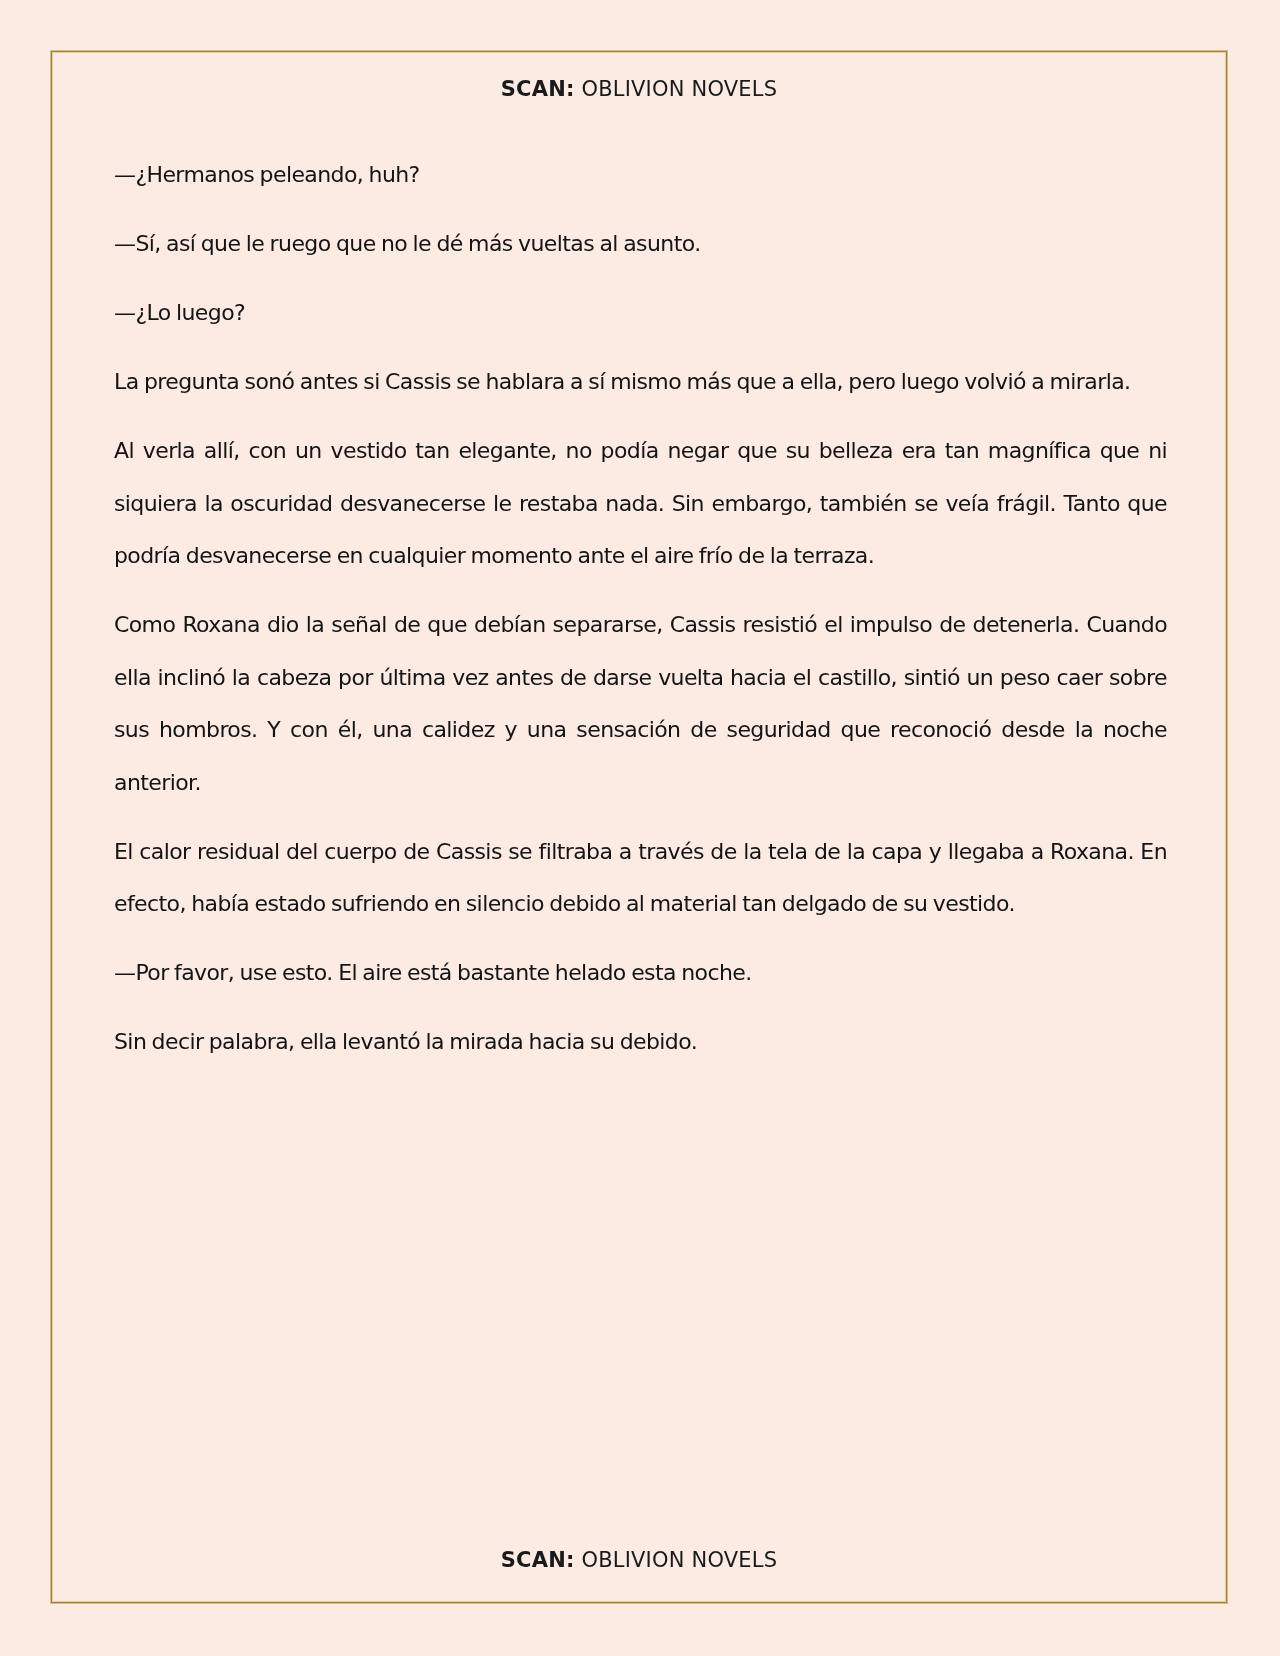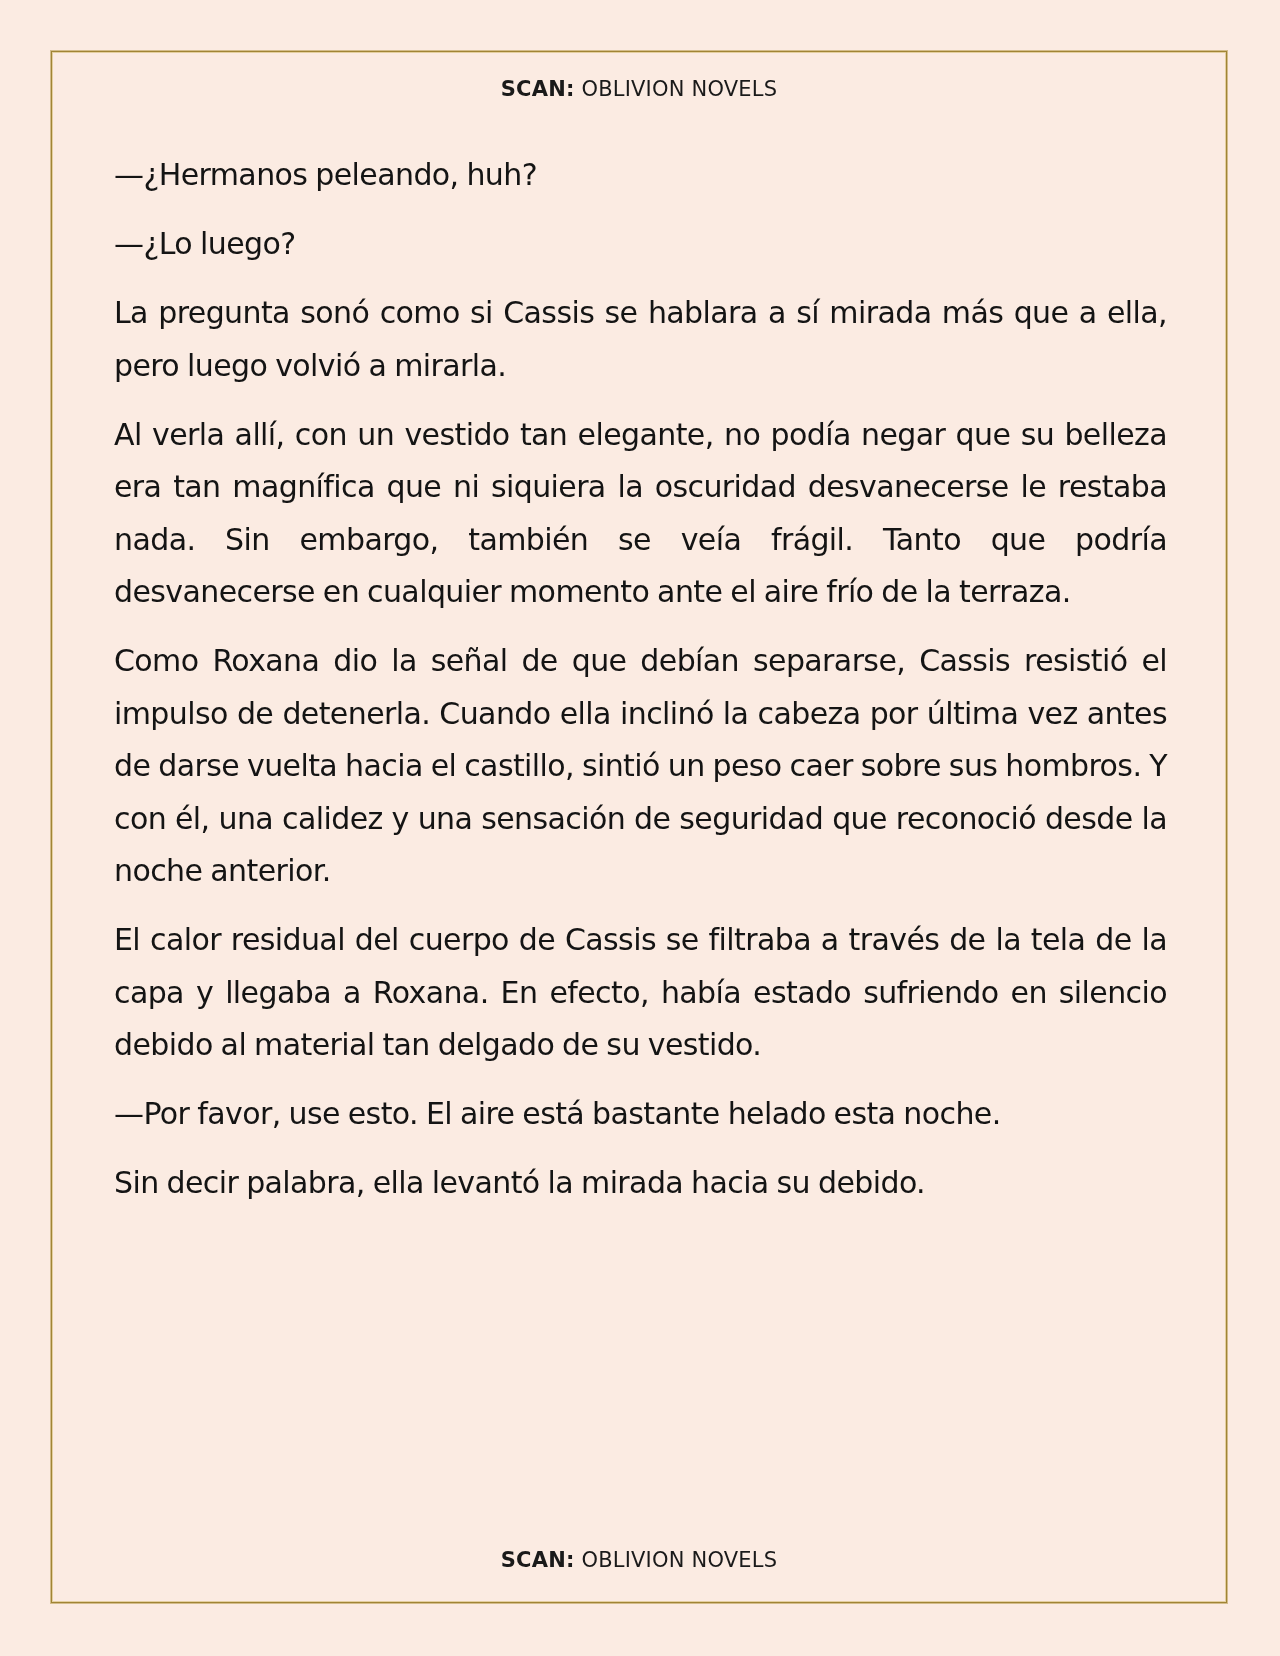--- a/index.html
+++ b/index.html
@@ -36,21 +36,21 @@
     }
     .running-head.top { top: 26px; }
     .running-head.bottom { top: 1497px; }
     .running-head .label { font-weight: bold; }
     .body-text {
       position: absolute;
       left: 63px;
       width: 1053px;
       top: 98px;
       font-family: "DejaVu Sans", sans-serif;
-      font-size: 30px;
+      font-size: 22px;
       line-height: 52.5px;
       color: #141414;
       letter-spacing: -0.6px;
       word-spacing: -1px;
     }
     .body-text p {
       margin: 0 0 16.5px 0;
       text-align: justify;
       text-align-last: left;
       hyphens: none;
@@ -61,22 +61,23 @@
 
 <div class="page-frame">
 
   <div class="running-head top">
     <span class="label">SCAN:</span>
     <span>OBLIVION NOVELS</span>
   </div>
 
   <div class="body-text">
     <p>—¿Hermanos peleando, huh?</p>
+    <p>—Sí, así que le ruego que no le dé más vueltas al asunto.</p>
     <p>—¿Lo luego?</p>
-    <p>La pregunta sonó como si Cassis se hablara a sí mirada más que a ella, pero luego volvió a mirarla.</p>
+    <p>La pregunta sonó antes si Cassis se hablara a sí mismo más que a ella, pero luego volvió a mirarla.</p>
     <p>Al verla allí, con un vestido tan elegante, no podía negar que su belleza era tan magnífica que ni siquiera la oscuridad desvanecerse le restaba nada. Sin embargo, también se veía frágil. Tanto que podría desvanecerse en cualquier momento ante el aire frío de la terraza.</p>
     <p>Como Roxana dio la señal de que debían separarse, Cassis resistió el impulso de detenerla. Cuando ella inclinó la cabeza por última vez antes de darse vuelta hacia el castillo, sintió un peso caer sobre sus hombros. Y con él, una calidez y una sensación de seguridad que reconoció desde la noche anterior.</p>
     <p>El calor residual del cuerpo de Cassis se filtraba a través de la tela de la capa y llegaba a Roxana. En efecto, había estado sufriendo en silencio debido al material tan delgado de su vestido.</p>
     <p>—Por favor, use esto. El aire está bastante helado esta noche.</p>
     <p>Sin decir palabra, ella levantó la mirada hacia su debido.</p>
   </div>
 
   <div class="running-head bottom">
     <span class="label">SCAN:</span>
     <span>OBLIVION NOVELS</span>

